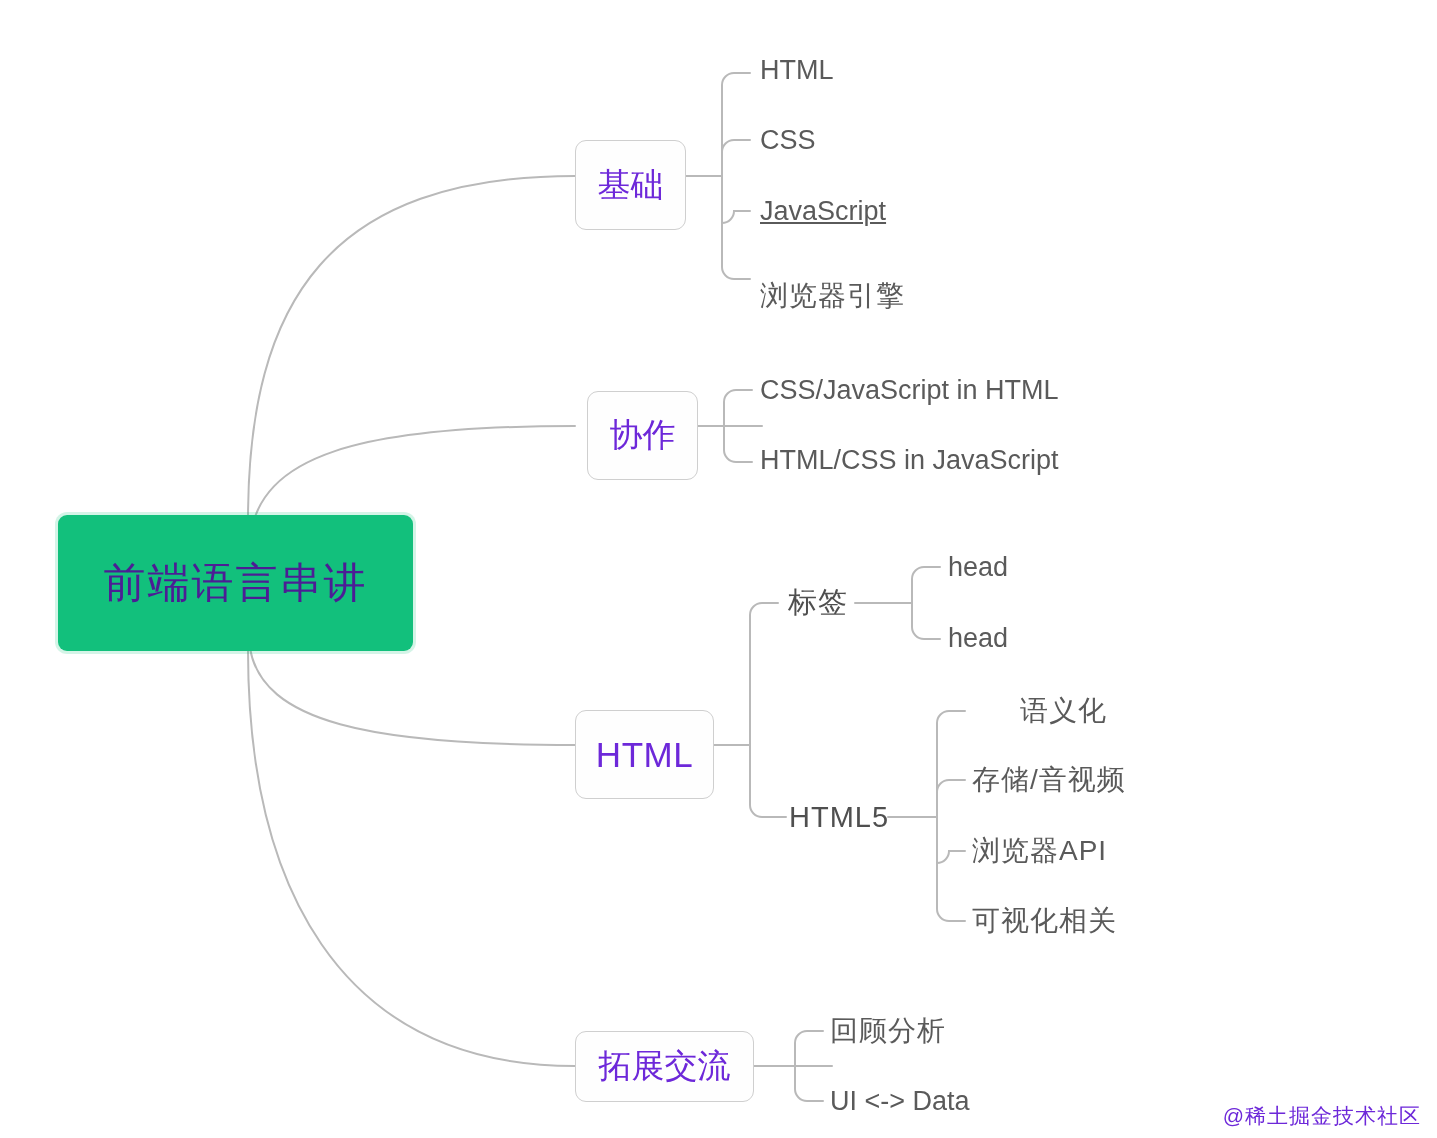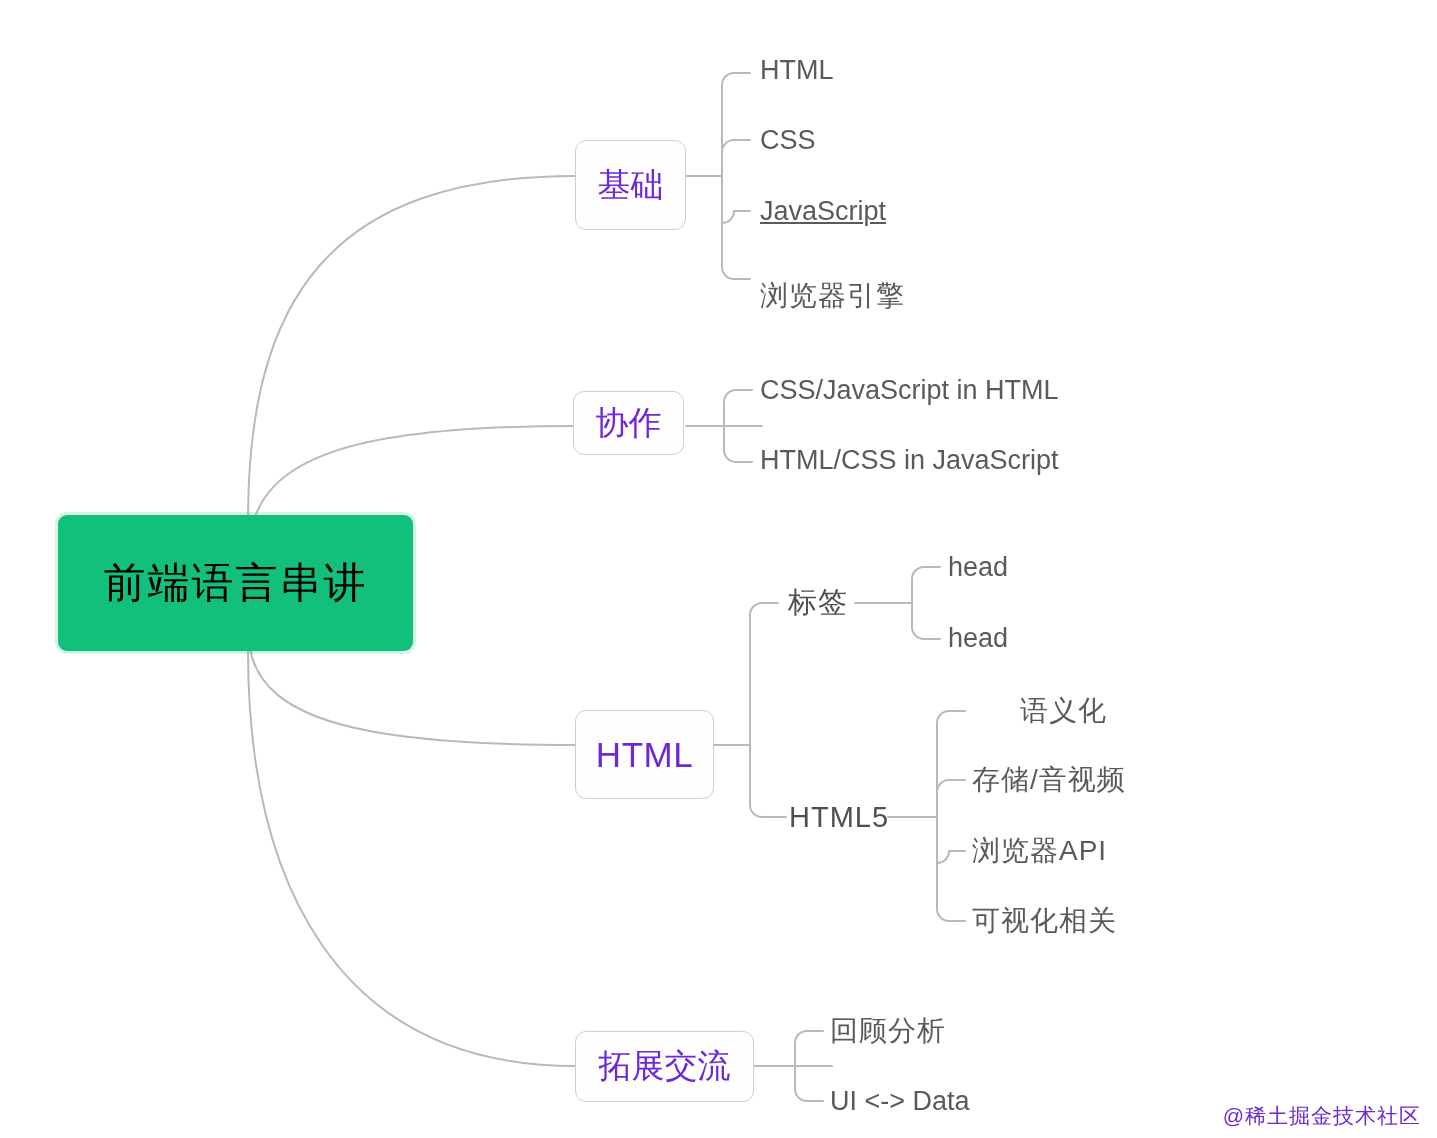--- a/index.html
+++ b/index.html
@@ -29,21 +29,21 @@
     box-sizing: border-box;
     display: flex;
     align-items: center;
     justify-content: center;
     white-space: nowrap;
   }
   
   .root-node {
     background: #12c07c;
     border-radius: 9px;
-    color: #000000;
+    color: #4c1d95;
     font-size: 42px;
     letter-spacing: 2px;
     box-shadow: 0 0 0 3px rgba(18,192,124,0.18);
     text-align: right;
   }
   
   .branch-node {
     background: #fefefe;
     border: 1.6px solid #cfcfcf;
     border-radius: 11px;
@@ -154,21 +154,21 @@
   <div class="leaf" style="left:760px; top:123px;">
     <span>CSS</span>
   </div>
   <div class="leaf" style="left:760px; top:194px;text-decoration:underline;">
     <span>JavaScript</span>
   </div>
   <div class="leaf cjk" style="left:760px; top:281px;align-items:flex-end;">
     <span>浏览器引擎</span>
   </div>
 
-  <div class="node branch-node" style="left:573px; top:382px; width:111px; height:64px;">
+  <div class="node branch-node" style="left:587px; top:382px; width:111px; height:89px;">
     <span>协作</span>
   </div>
   <div class="leaf" style="left:760px; top:373px;">
     <span>CSS/JavaScript in HTML</span>
   </div>
   <div class="leaf" style="left:760px; top:443px;">
     <span>HTML/CSS in JavaScript</span>
   </div>
 
   <div class="node branch-node latin" style="left:575px; top:701px; width:139px; height:89px;">

